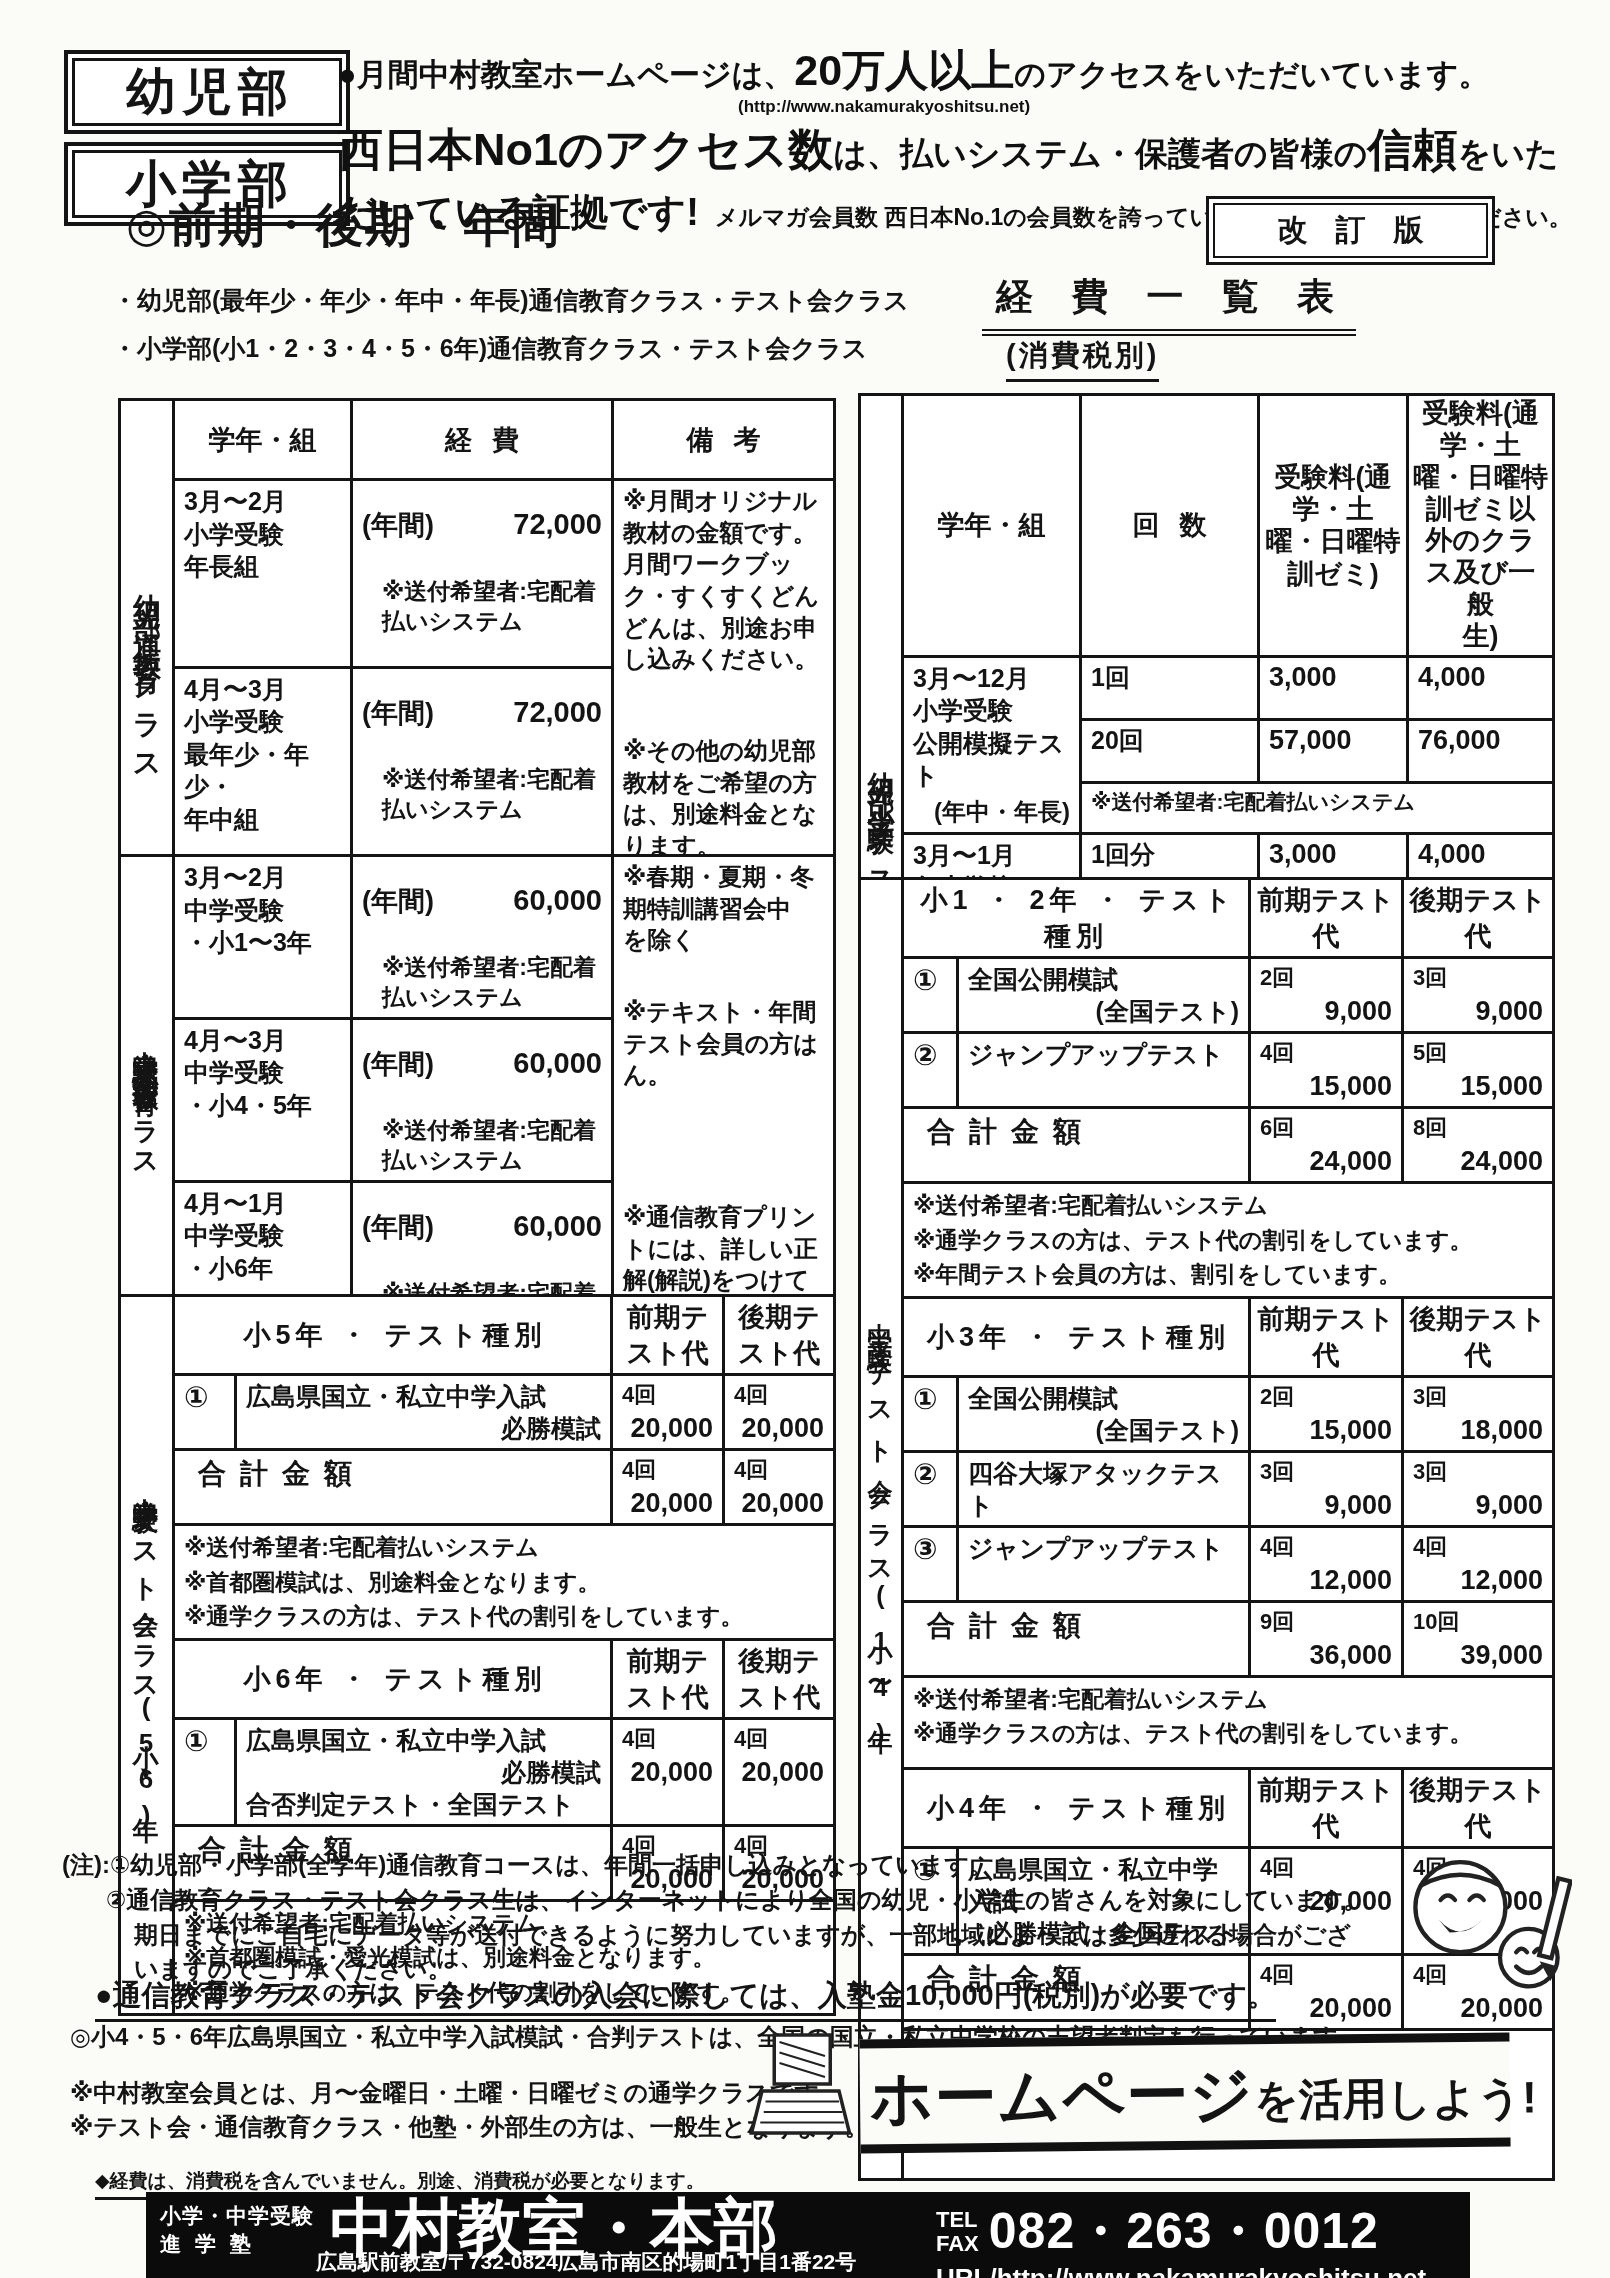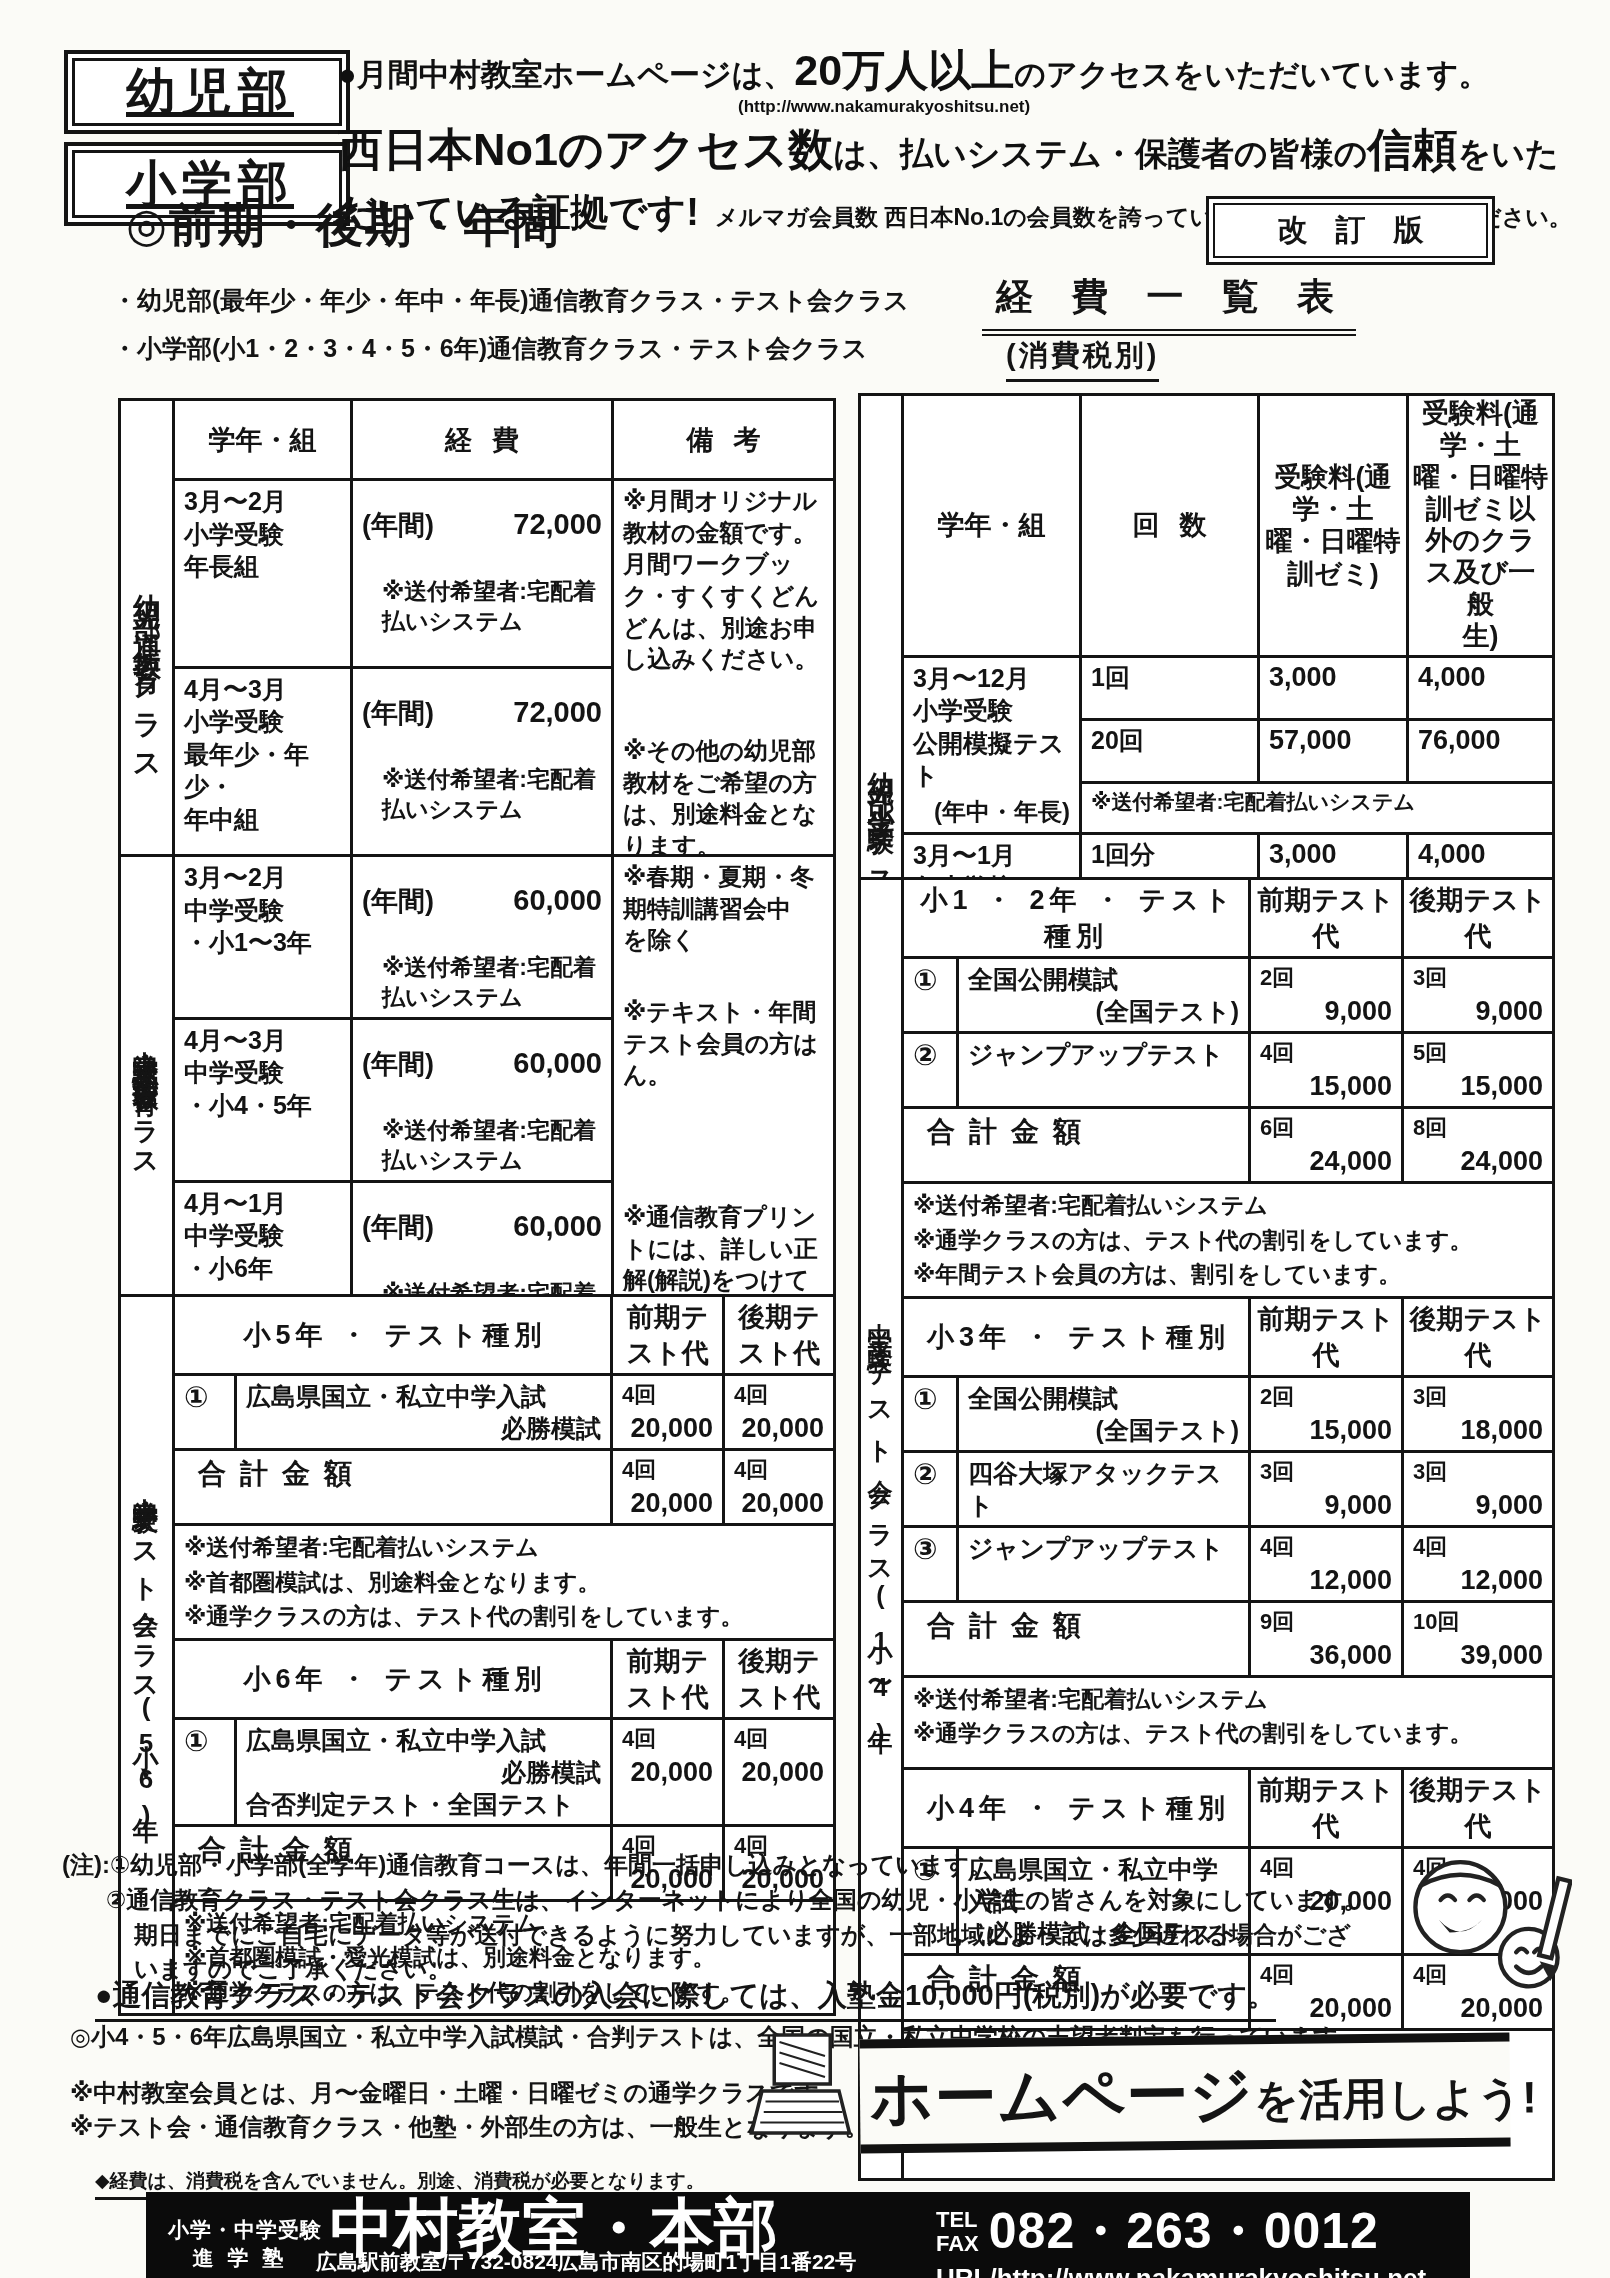--- a/index.html
+++ b/index.html
@@ -7,21 +7,21 @@
   body {
     position: relative;
     background: #fbfbf7;
     font-family: "Liberation Sans", "DejaVu Sans", sans-serif;
     color: #141414;
     overflow: hidden;
   }
   .abs { position: absolute; }
 
   
-  .dbox { position:absolute; width:286px; height:84px; border:4px solid #141414; padding:4px; background:#fff;text-decoration:underline; }
+  .dbox { position:absolute; width:286px; height:84px; border:4px solid #141414; padding:4px; background:#fff; }
   .dbox-in { border:3px solid #141414; height:100%; display:flex; align-items:center; justify-content:center;
              font-size:50px; font-weight:bold; letter-spacing:6px; text-indent:6px; }
 
   
   .headline { position:absolute; left:338px; top:42px; width:1262px; font-weight:bold; color:#101010; }
   .hl1 { font-size:31px; }
   .hl1 .big { font-size:43px; }
   .hl-url { font-size:17px; padding-left:400px; margin-top:-3px; }
   .hl2 { font-size:33px; margin-top:3px; }
   .hl2 .big { font-size:45px; }
@@ -75,21 +75,21 @@
   .noteline { font-size:24px; font-weight:bold; line-height:1.45; }
   .notice-u { font-weight:bold; border-bottom:3px solid #141414; padding-bottom:3px; }
   .hpbanner { position:absolute; left:860px; top:2036px; width:650px; border-top:9px solid #111; border-bottom:9px solid #111;
               padding:8px 10px 4px 10px; background:#fbfbf7; transform:rotate(-0.6deg); white-space:nowrap; }
   .hp-big  { font-size:62px; font-weight:bold; letter-spacing:1px; }
   .hp-rest { font-size:44px; font-weight:bold; }
 
   
   .banner { position:absolute; left:146px; top:2192px; width:1324px; height:86px; background:#0b0b0b; color:#fff;
             display:flex; align-items:flex-start; padding:6px 10px 0 14px; overflow:hidden; }
-  .b-left { flex:0 0 170px; margin-top:18px;text-align:center; }
+  .b-left { flex:0 0 170px; margin-top:4px; }
   .b-tag1 { font-size:21px; font-weight:bold; letter-spacing:1px; }
   .b-tag2 { font-size:21px; font-weight:bold; letter-spacing:14px; }
   .b-name { flex:0 0 600px; font-size:64px; font-weight:bold; line-height:0.95; letter-spacing:0px; }
   .b-right { flex:1 1 auto; margin-left:6px; }
   .b-telrow { display:flex; align-items:center; }
   .b-telfax { font-size:22px; font-weight:bold; line-height:1.05; margin-right:10px; }
   .b-phone { font-size:50px; font-weight:bold; letter-spacing:1px; }
   .b-url { font-size:26px; font-weight:bold; margin-top:-2px; }
   .b-addr { position:absolute; left:170px; bottom:2px; font-size:21px; font-weight:bold; color:#fff; }
 </style>

